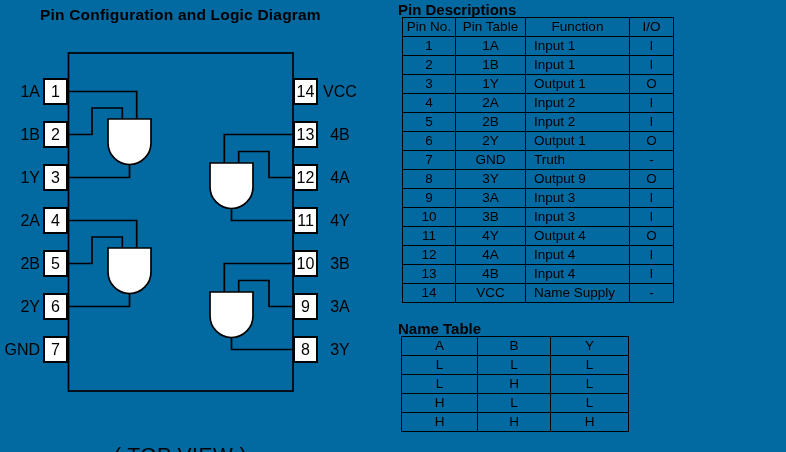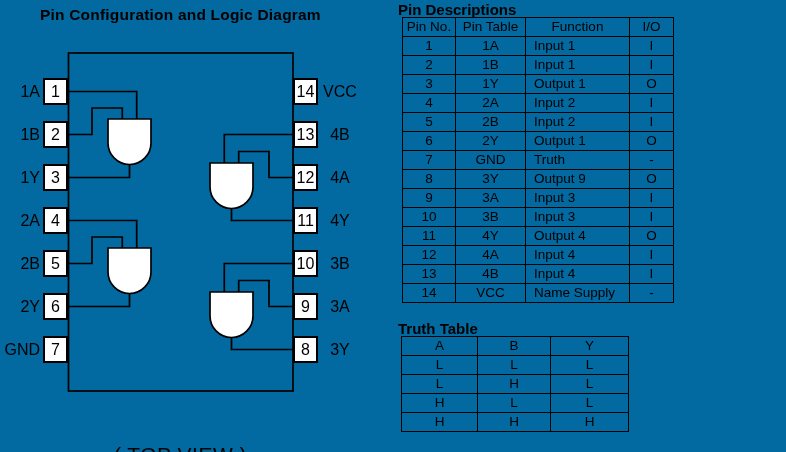--- a/index.html
+++ b/index.html
@@ -255,21 +255,21 @@
         </tr>
         <tr>
           <td>14</td>
           <td>VCC</td>
           <td>Name Supply</td>
           <td>-</td>
         </tr>
       </tbody>
   </table>
 
-  <div class="table-heading" id="truth-heading">Truth Table</div>
+  <div class="table-heading" id="truth-heading">Name Table</div>
 
   <table id="truth-table">
     <colgroup>
         <col>
         <col>
         <col>
       </colgroup>
     <thead>
       <tr>
         <th>A</th>

